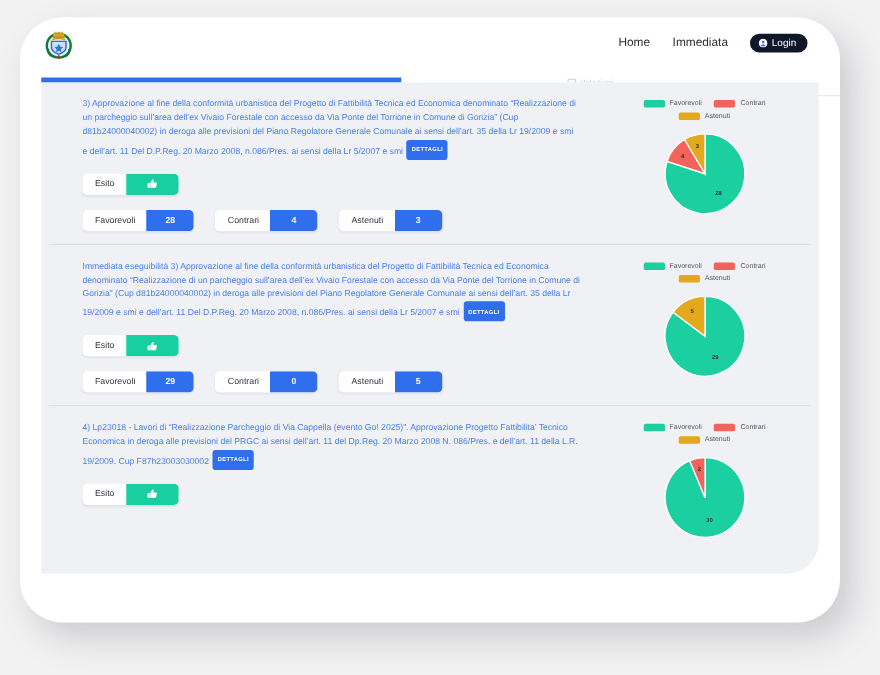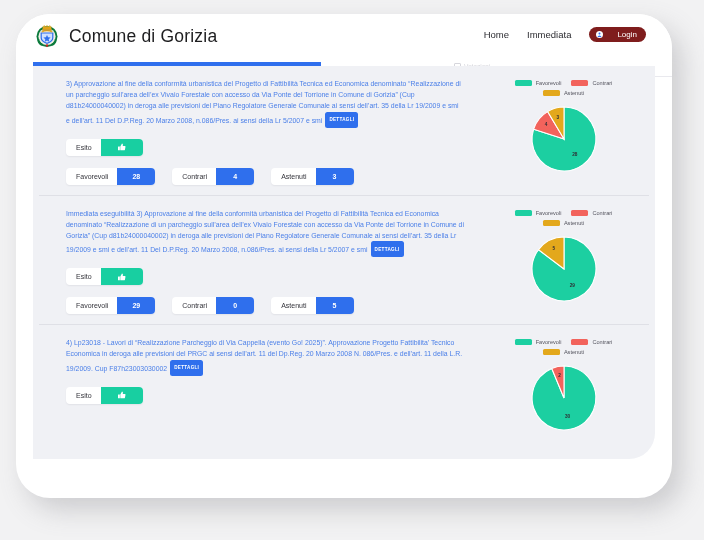--- a/index.html
+++ b/index.html
@@ -60,22 +60,22 @@
   .nav-link {
     font-size: 9.5px;
     color: #2c2c31;
     text-decoration: none;
     white-space: nowrap;
     text-align: center;
   }
   #login-button {
     display: flex;
     align-items: center;
-    gap: 14px;
-    background: #7f1d1d;
+    gap: 3px;
+    background: #0f172a;
     color: #ffffff;
     border-radius: 11px;
     padding: 3px 9px 3px 7px;
     font-size: 8px;
     white-space: nowrap;
   }
   #login-button svg { display:block; }
 
   
   #sub-nav {
@@ -264,21 +264,20 @@
         <path d="M7.8 10.6 h10.4 v4.2 q0 3.2 -5.2 5.0 q-5.2 -1.8 -5.2 -5.0 z" fill="#cfe0ff"></path>
         <path d="M13 12 l1.1 2.3 l2.5 0.3 l-1.9 1.7 l0.5 2.5 l-2.2 -1.3 l-2.2 1.3 l0.5 -2.5 l-1.9 -1.7 l2.5 -0.3 z" fill="#2f6fed"></path>
         <path d="M7.4 8.4 q5.6 -2.4 11.2 0 l-0.5 1.0 q-5.1 -2.1 -10.2 0 z" fill="#e0a418"></path>
         <path d="M8.6 3.6 h8.8 v3.0 h-8.8 z" fill="#e0a418"></path>
         <path d="M8.2 6.2 h9.6 v1.5 h-9.6 z" fill="#c98e12"></path>
         <path d="M9.2 3.6 l1.0 -1.6 l1.0 1.6 z M12 3.6 l1.0 -1.9 l1.0 1.9 z M14.8 3.6 l1.0 -1.6 l1.0 1.6 z" fill="#e0a418"></path>
         <path d="M4.2 16.0 q-1.2 2.6 0.8 5.0 q1.2 1.4 3.0 1.8 l0.6 -1.3 q-2.6 -0.9 -3.2 -3.0 q-0.3 -1.2 0.1 -2.2 z" fill="#0b7a3c"></path>
         <path d="M21.8 16.0 q1.2 2.6 -0.8 5.0 q-1.2 1.4 -3.0 1.8 l-0.6 -1.3 q2.6 -0.9 3.2 -3.0 q0.3 -1.2 -0.1 -2.2 z" fill="#0b7a3c"></path>
         <path d="M13 20.6 l1.4 2.1 l-1.4 1.6 l-1.4 -1.6 z" fill="#c62828"></path>
       </svg>
-      <div id="brand-title">Comune di Gorizia</div>
     </div>
 
     <div id="main-nav">
       <a class="nav-link" href="#">Home</a>
       <a class="nav-link" href="#">Immediata</a>
       <div id="login-button">
         <svg width="7" height="7" viewBox="0 0 12 12">
           <circle cx="6" cy="6" r="6" fill="#ffffff"></circle>
           <circle cx="6" cy="4.4" r="1.7" fill="#2f6fed"></circle>
           <path d="M2.6 10.2 q0.6 -2.6 3.4 -2.6 q2.8 0 3.4 2.6 z" fill="#2f6fed"></path>

